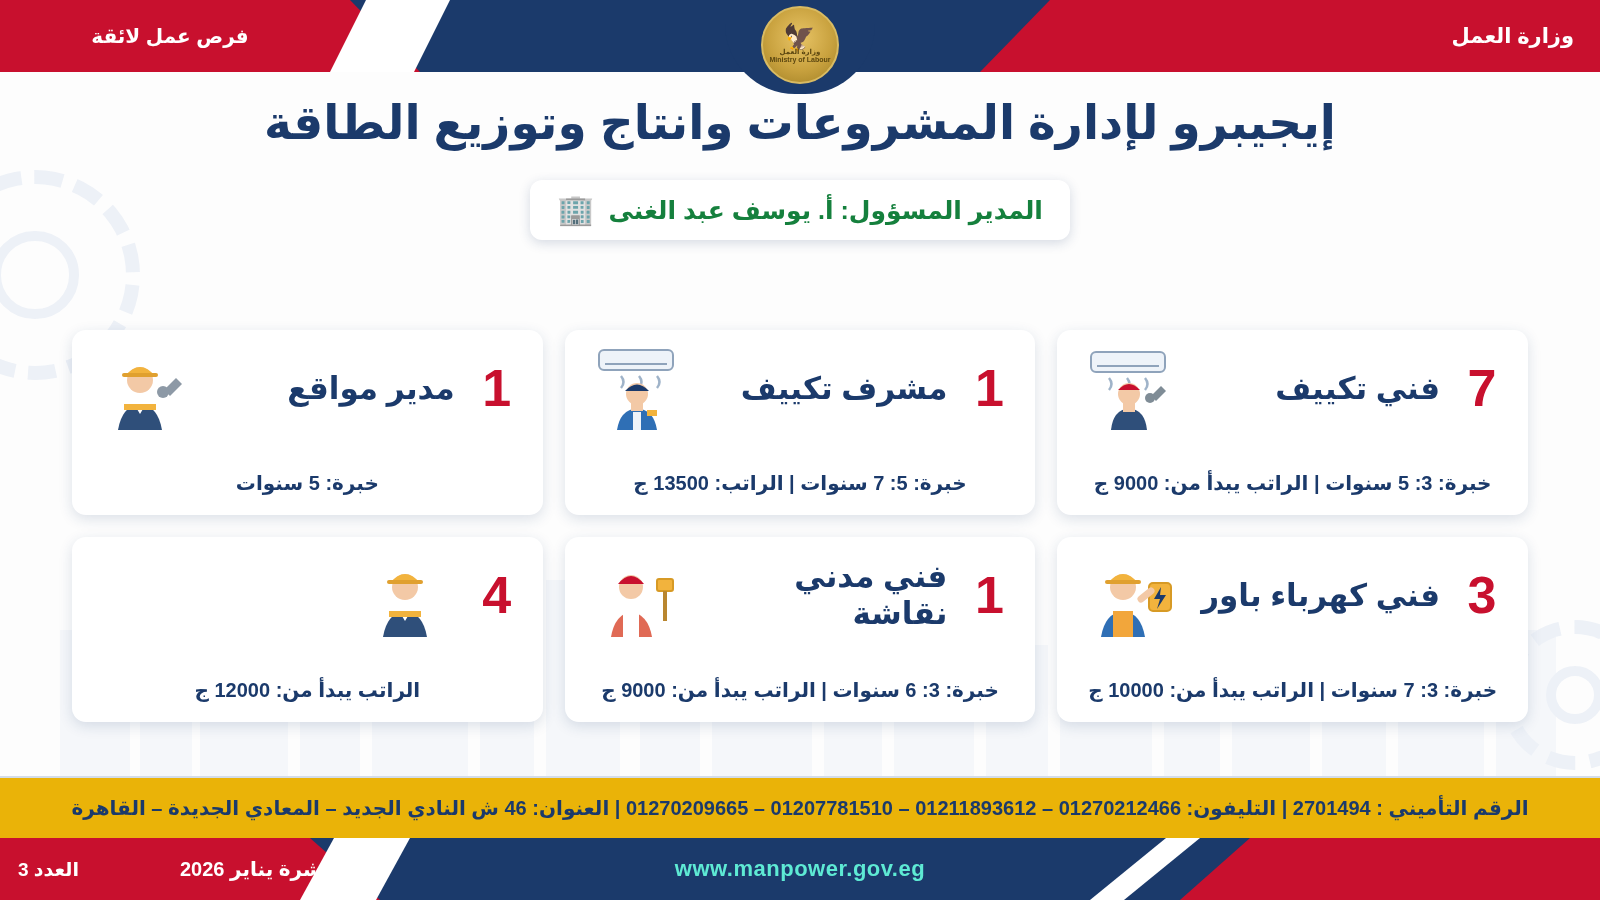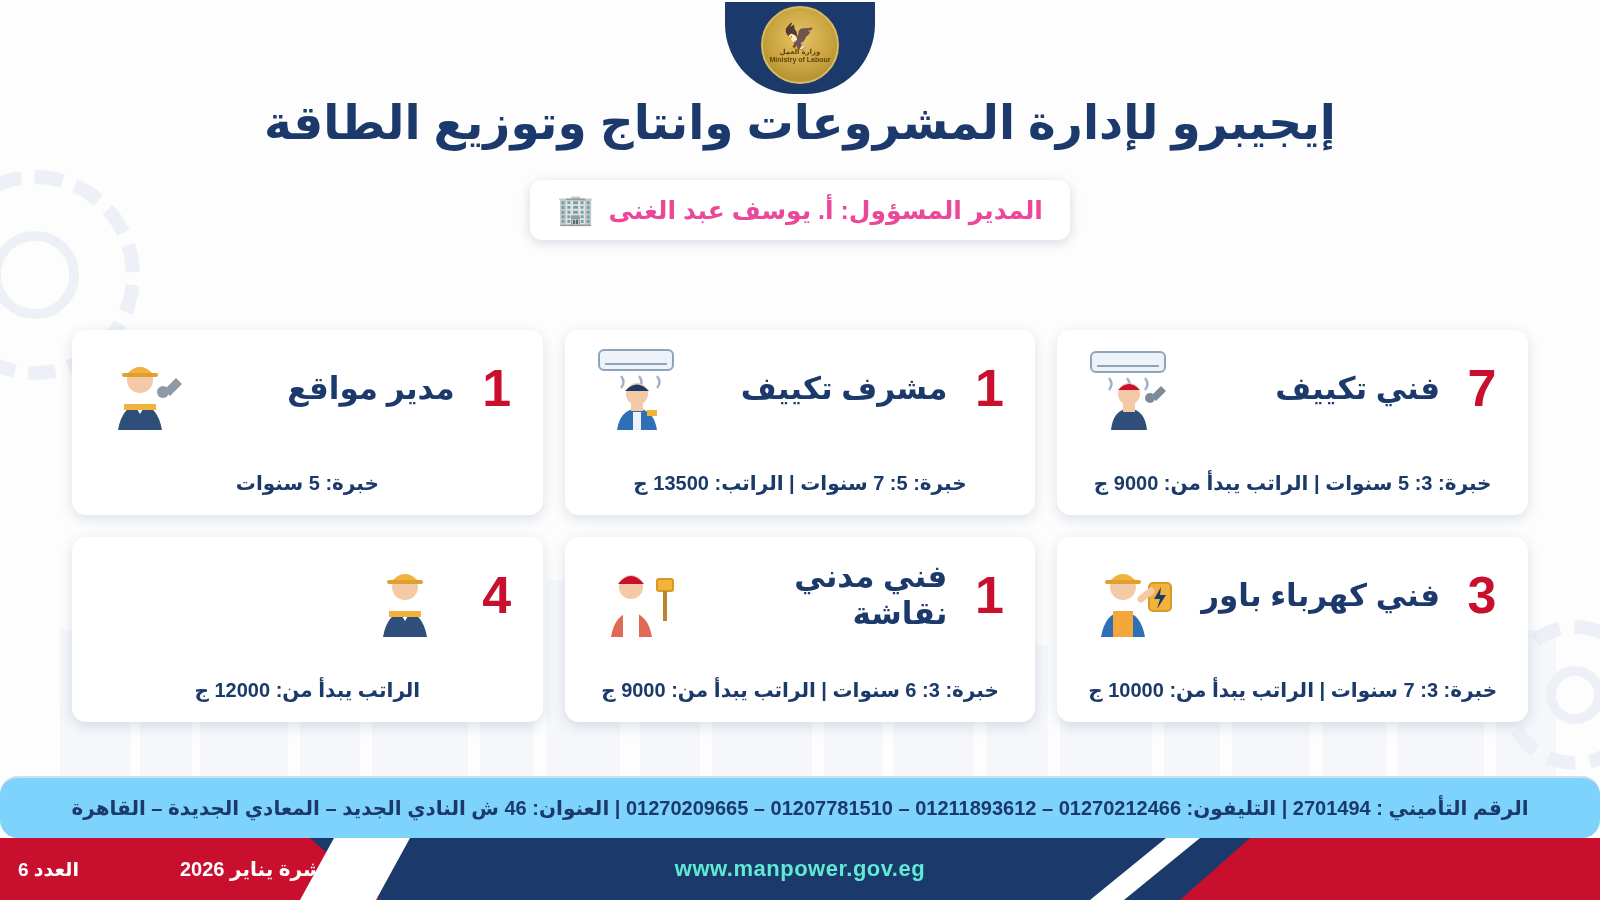--- a/index.html
+++ b/index.html
@@ -104,21 +104,21 @@
   
   .manager-pill {
     position: absolute; top: 180px; left: 50%; transform: translateX(-50%);
     min-width: 540px; height: 60px;
     background: #ffffff;
     border-radius: 12px;
     box-shadow: 0 3px 12px rgba(27,58,107,.18);
     display: flex; align-items: center; justify-content: center; gap: 14px;
     padding: 0 26px;
   }
-  .manager-pill .txt { color: #ec4899; font-size: 25px; font-weight: bold; }
+  .manager-pill .txt { color: #15803d; font-size: 25px; font-weight: bold; }
   .manager-pill .bld { font-size: 30px; line-height: 1; }
 
   
   .section-head {
     position: absolute; top: 262px; left: 0; width: 1600px;
     text-align: center; color: #1b3a6b;
     font-size: 35px; font-weight: bold;
   }
 
   
@@ -152,26 +152,25 @@
   .card .art { width: 104px; height: 84px; flex: 0 0 104px; }
   .card .meta {
     text-align: center;
     color: #1b3a6b; font-size: 20px; font-weight: bold;
     padding-bottom: 6px;
   }
 
   
   .contact {
     position: absolute; bottom: 62px; left: 0; width: 1600px; height: 62px;
-    background: #7dd3fc;
+    background: #eab308;
     border-top: 2px solid #d3dce9;
     display: flex; align-items: center; justify-content: center;
     color: #1b3a6b; font-size: 20px; font-weight: bold;
     direction: rtl;
-    border-radius: 18px;
   }
 
   
   .footer {
     position: absolute; bottom: 0; left: 0; width: 1600px; height: 62px;
     background: #1b3a6b; overflow: hidden;
   }
   .footer .red-left {
     position: absolute; top: 0; left: 0; width: 380px; height: 62px;
     background: #c8102e;
@@ -238,20 +237,27 @@
     <i style="left:894px; width:80px;  height:195px;"></i>
     <i style="left:986px; width:62px;  height:135px;"></i>
     <i style="left:1060px;width:92px;  height:215px;"></i>
     <i style="left:1164px;width:56px;  height:160px;"></i>
     <i style="left:1232px;width:78px;  height:190px;"></i>
     <i style="left:1322px;width:64px;  height:130px;"></i>
     <i style="left:1398px;width:86px;  height:205px;"></i>
     <i style="left:1496px;width:60px;  height:150px;"></i>
   </div>
 
+  <div class="topbar">
+    <div class="red-left"></div>
+    <div class="white-wedge"></div>
+    <div class="red-right"></div>
+    <div class="left-label">فرص عمل لائقة</div>
+    <div class="ministry-label">وزارة العمل</div>
+  </div>
 
   <div class="emblem">
     <div class="eagle">
       <span class="glyph">🦅</span>
       <span>وزارة العمل</span>
       <span>Ministry of Labour</span>
     </div>
   </div>
 
   <div class="title">إيجيبرو  لإدارة المشروعات وانتاج وتوزيع الطاقة</div>
@@ -371,18 +377,18 @@
 
   </div>
 
   <div class="contact">الرقم التأميني : 2701494 | التليفون: 01270212466 – 01211893612 – 01207781510 – 01270209665 | العنوان: 46 ش النادي الجديد – المعادي الجديدة – القاهرة</div>
 
   <div class="footer">
     <div class="red-left"></div>
     <div class="wedge-l"></div>
     <div class="red-right"></div>
     <div class="wedge-r"></div>
-    <div class="issue">العدد 6</div>
+    <div class="issue">العدد 3</div>
     <div class="bulletin">نشرة يناير 2026</div>
     <div class="url">www.manpower.gov.eg</div>
   </div>
 
 </div>
 
 </body></html>

